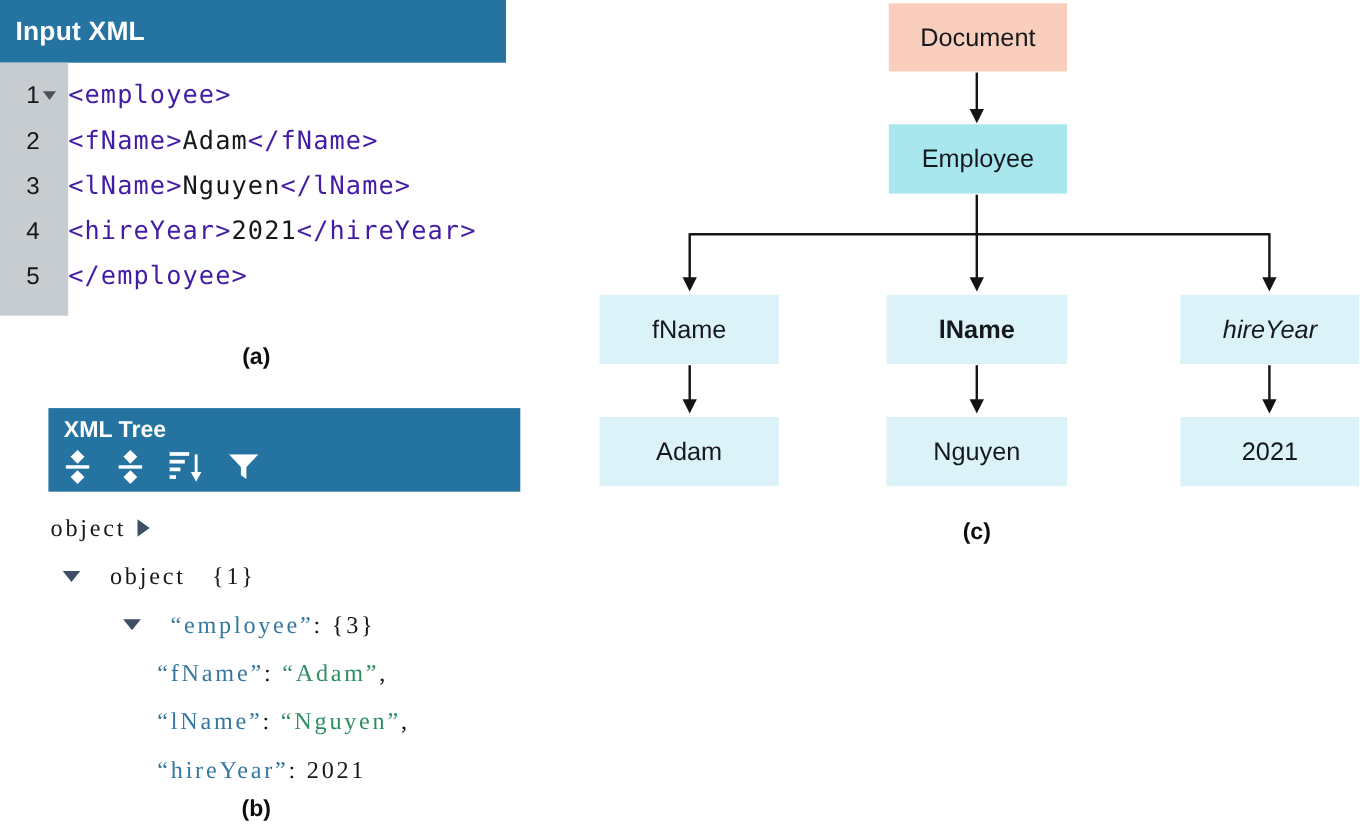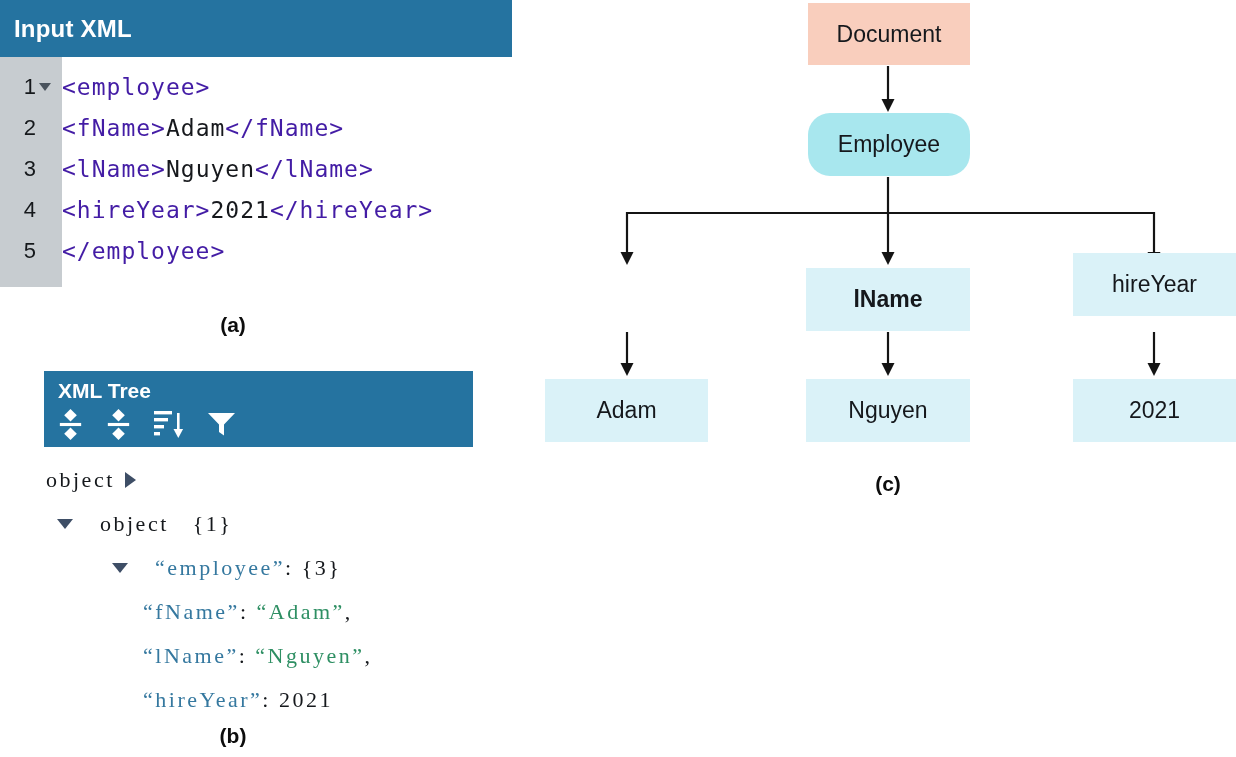--- a/index.html
+++ b/index.html
@@ -1,20 +1,20 @@
 <!DOCTYPE html>
 <html style="--header_blue: #2573A0; --gutter_gray: #C7CCD0; --tag_purple: #431CA5; --key_blue: #35789F; --string_green: #2E8F63; --caret_slate: #3E4E66; --node_salmon: #F9CEBD; --node_cyan: #A8E7EE; --node_light_cyan: #DAF2F8; --arrow_black: #141414;"><head>
 <meta charset="utf-8">
 <style>
   html,body{margin:0;padding:0;background:#ffffff;}
   #stage{position:relative;width:1236px;height:757px;background:#ffffff;overflow:hidden;
          font-family:"Liberation Sans",sans-serif;}
 
   
-  .panelA-header{position:absolute;left:0;top:0;width:512px;height:57px;
+  .panelA-header{position:absolute;left:0;top:0;width:460px;height:57px;
     background:var(--header_blue);display:flex;align-items:center;box-sizing:border-box;padding-left:14px;}
   .panelA-header .ttl{color:#ffffff;font-size:24px;font-weight:bold;letter-spacing:.2px;}
   .gutter-bg{position:absolute;left:0;top:57px;width:62px;height:230px;background:var(--gutter_gray);}
   #code-lines{position:absolute;left:0;top:66px;width:600px;}
   .code-row{display:flex;height:41px;align-items:center;}
   .gutter-cell{width:62px;box-sizing:border-box;display:flex;justify-content:flex-end;align-items:center;
     padding-right:8px;gap:3px;font-size:22px;color:#15181b;}
   .fold{width:15px;display:flex;align-items:center;}
   .code-text{font-family:"DejaVu Sans Mono",monospace;font-size:23px;letter-spacing:1px;white-space:pre;}
   .seg-tag{color:var(--tag_purple);}
@@ -53,24 +53,24 @@
   .tri-right{border-top:8px solid transparent;border-bottom:8px solid transparent;border-left:11px solid var(--caret_slate);margin-left:10px;}
   .tri-fold{border-left:6px solid transparent;border-right:6px solid transparent;border-top:8px solid #4a535d;}
 
   
   .node{position:absolute;display:flex;align-items:center;justify-content:center;
     font-size:23px;color:#15181c;}
   .node-salmon{background:var(--node_salmon);text-align:right;}
   .node-cyan{background:var(--node_cyan);}
   .node-light{background:var(--node_light_cyan);}
   #n-document{left:808px;top:3px;width:162px;height:62px;}
-  #n-employee{left:808px;top:113px;width:162px;height:63px;border-radius:22px;}
+  #n-employee{left:808px;top:113px;width:162px;height:63px;}
   #n-fname{left:545px;top:268px;width:163px;height:63px;}
   #n-lname{left:806px;top:268px;width:164px;height:63px;font-weight:bold;}
-  #n-hireyear{left:1073px;top:253px;width:163px;height:63px;}
+  #n-hireyear{left:1073px;top:268px;width:163px;height:63px;font-style:italic;}
   #n-adam{left:545px;top:379px;width:163px;height:63px;}
   #n-nguyen{left:806px;top:379px;width:164px;height:63px;}
   #n-year{left:1073px;top:379px;width:163px;height:63px;}
   #connectors{position:absolute;left:0;top:0;pointer-events:none;}
   #connectors line{stroke:var(--arrow_black);stroke-width:2.2;}
   #connectors polygon{fill:var(--arrow_black);}
 </style>
 </head>
 <body>
 
@@ -179,20 +179,21 @@
     <line x1="627" y1="332" x2="627" y2="364"></line>
     <polygon points="620.5,363 633.5,363 627,376"></polygon>
     <line x1="888" y1="332" x2="888" y2="364"></line>
     <polygon points="881.5,363 894.5,363 888,376"></polygon>
     <line x1="1154" y1="332" x2="1154" y2="364"></line>
     <polygon points="1147.5,363 1160.5,363 1154,376"></polygon>
   </svg>
 
   <div class="node node-salmon" id="n-document">Document</div>
   <div class="node node-cyan" id="n-employee">Employee</div>
+  <div class="node node-light" id="n-fname">fName</div>
   <div class="node node-light" id="n-lname">lName</div>
   <div class="node node-light" id="n-hireyear">hireYear</div>
   <div class="node node-light" id="n-adam">Adam</div>
   <div class="node node-light" id="n-nguyen">Nguyen</div>
   <div class="node node-light" id="n-year">2021</div>
   <div class="sub-label" id="label-c">(c)</div>
 
 </div>
 
 </body></html>

